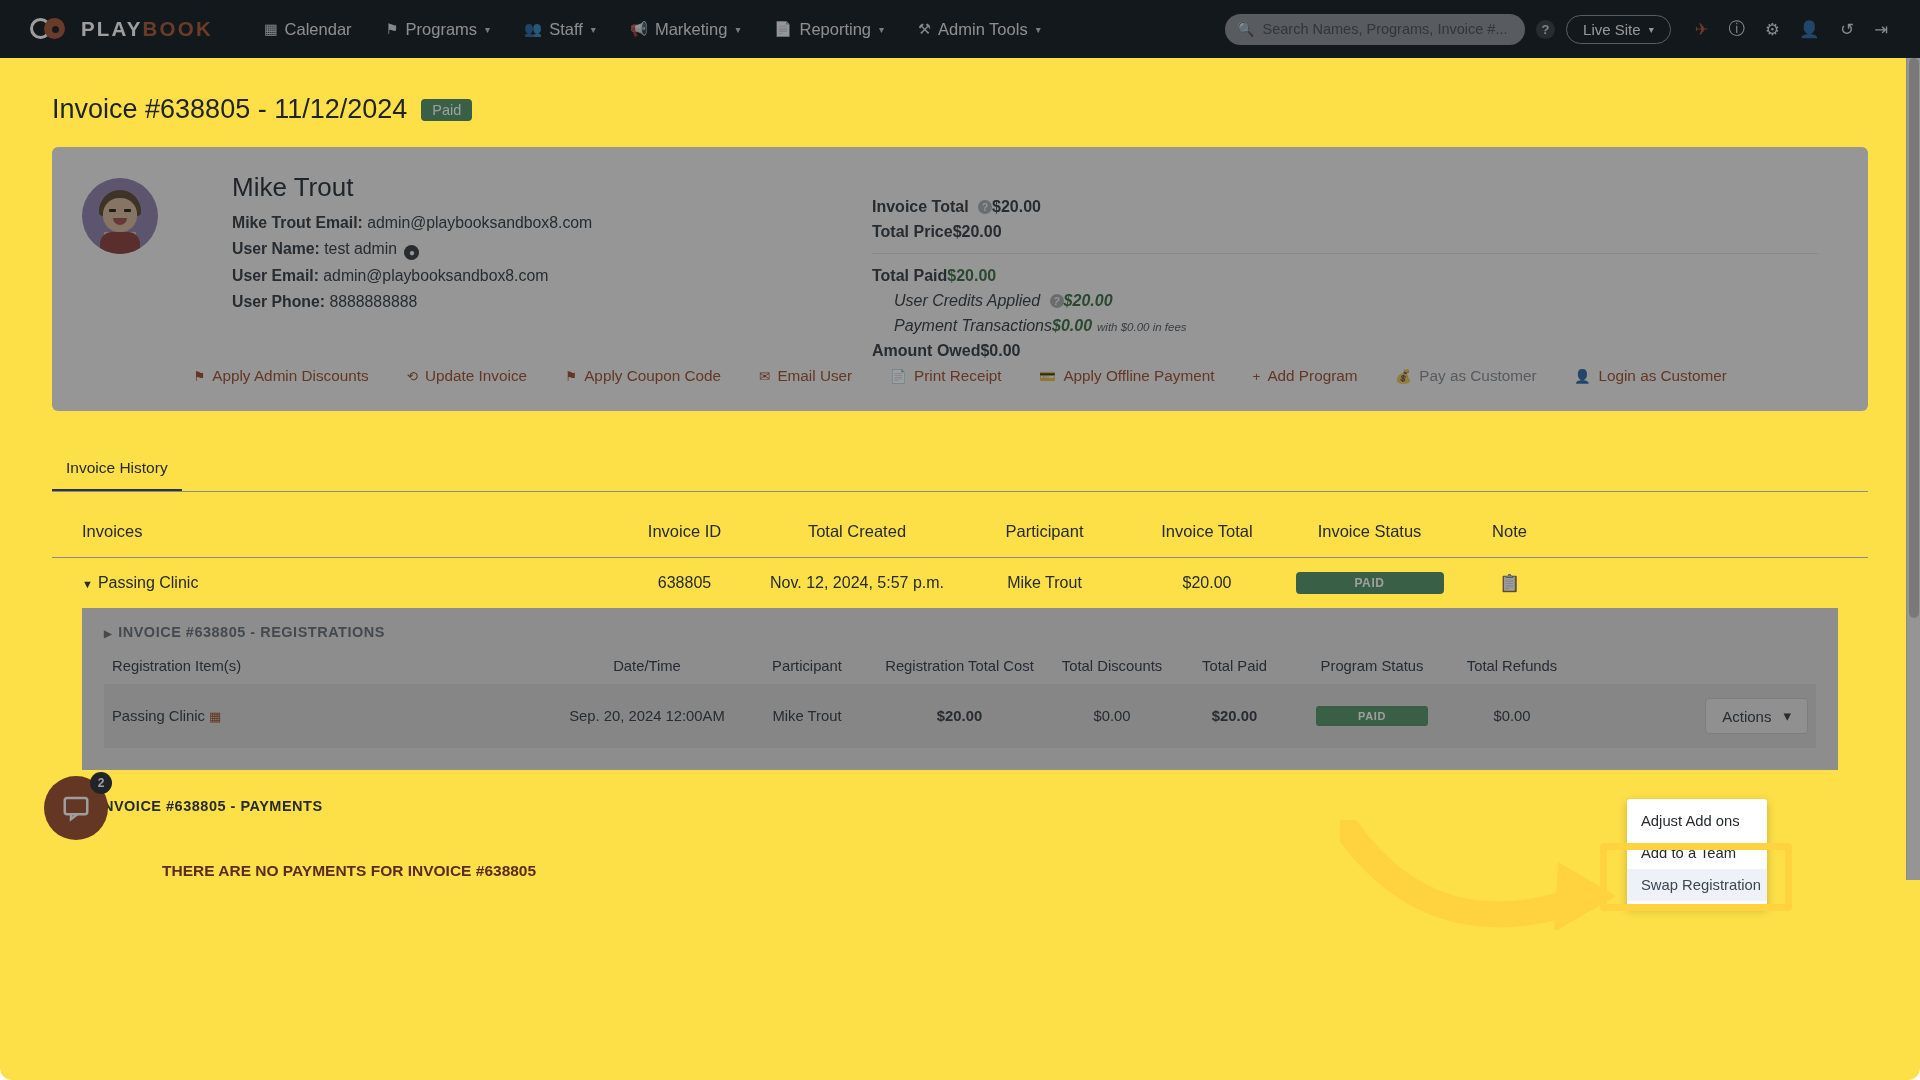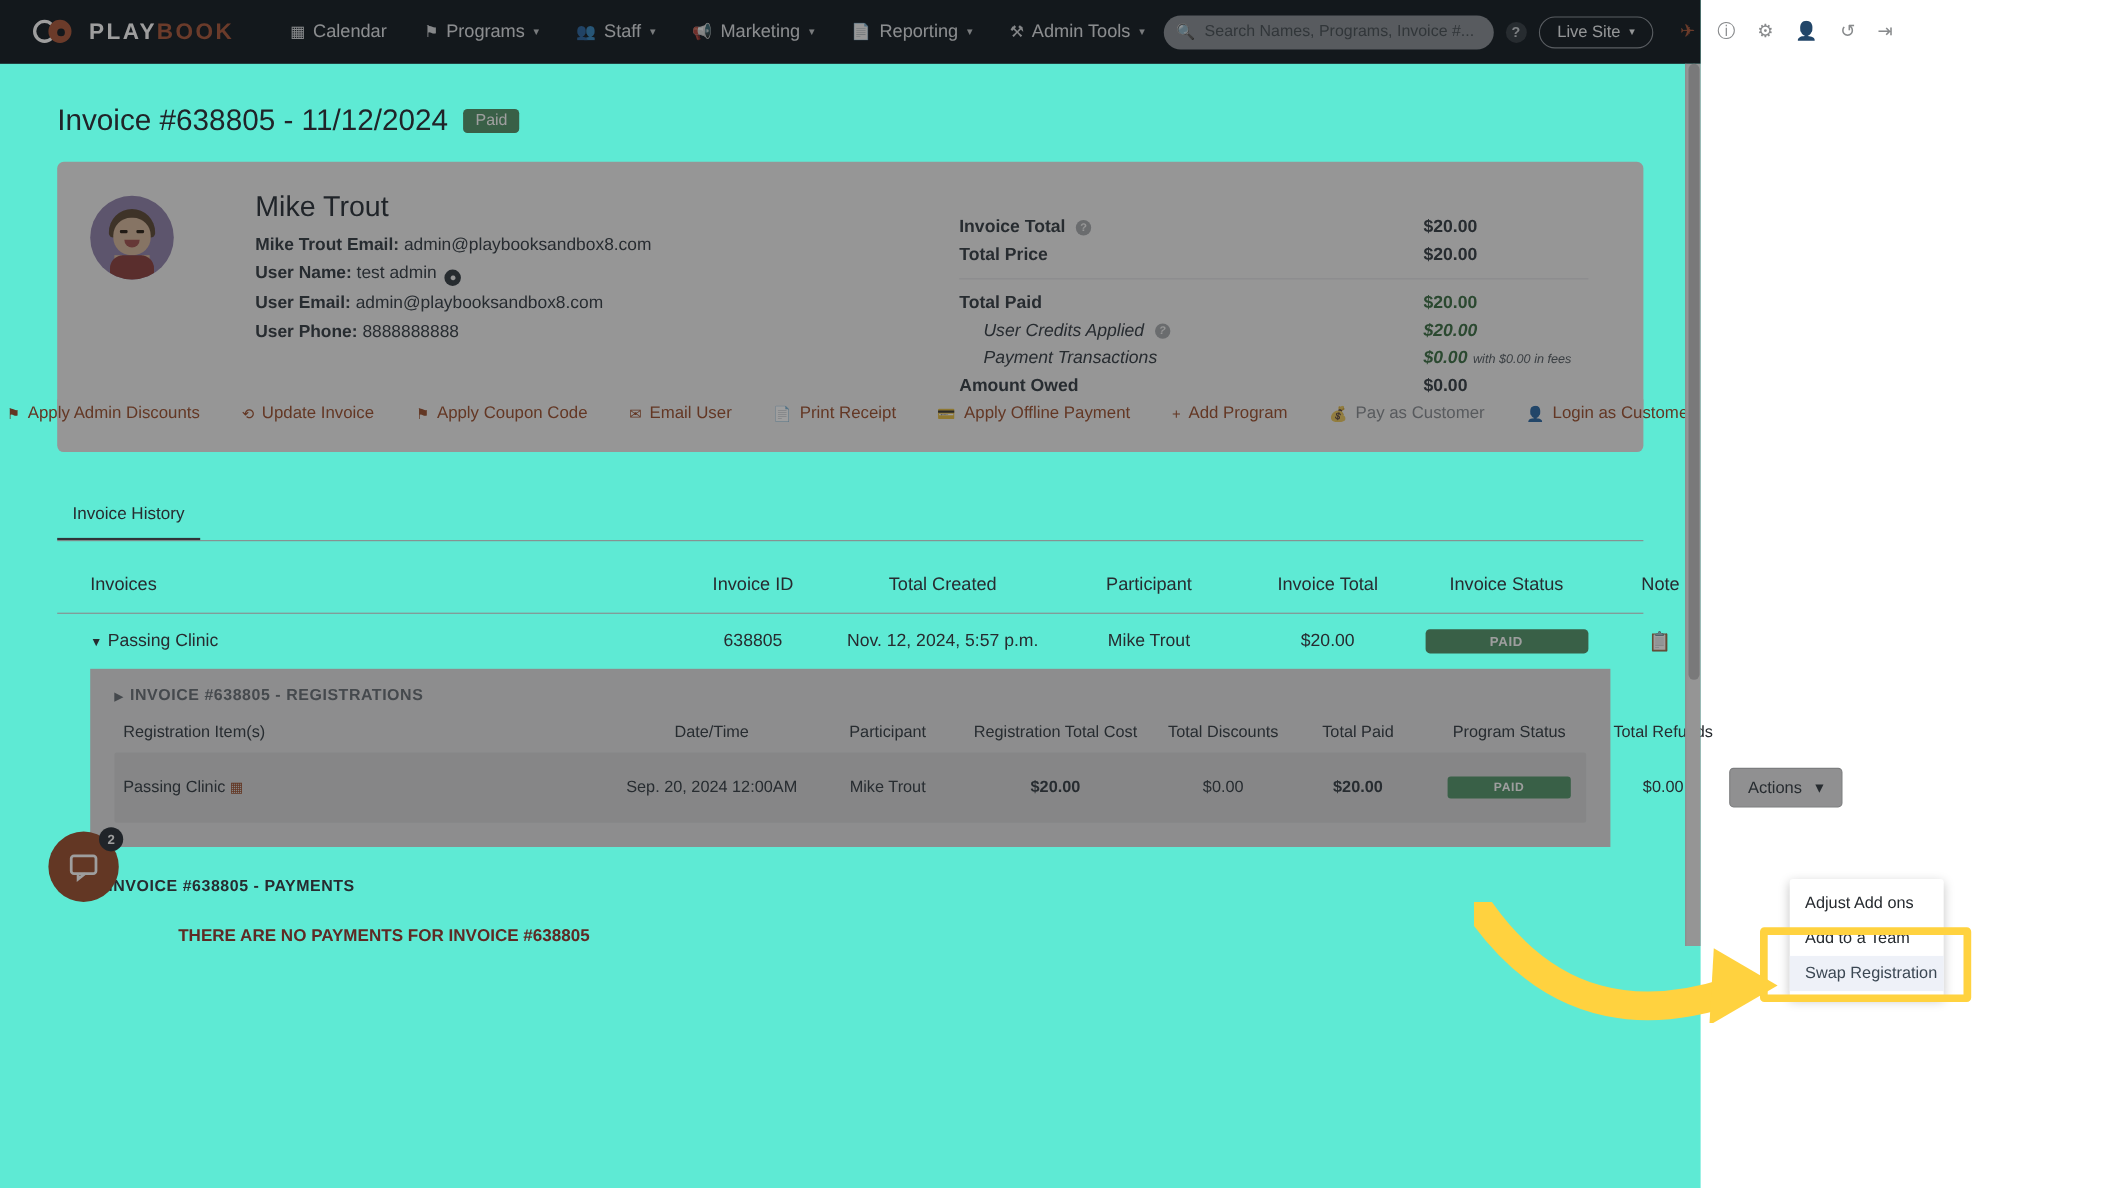--- a/index.html
+++ b/index.html
@@ -4,22 +4,23 @@
 <style>
   * { box-sizing: border-box; margin: 0; padding: 0; }
   html, body {
     width: 1920px; height: 1080px;
     font-family: "Liberation Sans", sans-serif;
     background: #ffffff;
     overflow: hidden;
   }
   #app {
     position: relative;
-    width: 1546px; height: 1080px;
-    background: #5eead4;
+    width: 1920px; height: 1080px;
+    background: #fde047;
+    border-radius: 12px;
   }
   
   .dim { filter: brightness(0.62) saturate(0.62); }
 
   
   .navbar {
     height: 58px;
     background: #1b2733;
     display: flex;
     align-items: center;
@@ -126,21 +127,21 @@
   .info-line b { font-weight: 700; }
   .mini-user {
     display:inline-flex; align-items:center; justify-content:center;
     width: 15px; height: 15px; border-radius: 50%;
     background: #3b4753; color: #f2f2f3; font-size: 10px;
     vertical-align: -2px; margin-left: 3px;
   }
 
   .totals-col { flex: 1; padding-top: 22px; padding-right: 20px; }
   .trow {
-    display: flex; justify-content: space-between; align-items: baseline;
+    display: flex; align-items: baseline;
     font-size: 16px; color: #3b4753; padding: 3.5px 0;
   }
   .trow.bold { font-weight: 700; }
   .trow.indent .tlabel { padding-left: 22px; font-style: italic; font-weight: 400; }
   .trow.green .tval { color: #2f7d3e; }
   .trow.green.indent .tval { color: #2f7d3e; font-style: italic; font-weight: 700; }
   .tval { min-width: 150px; text-align: left; }
   .hdiv { border-top: 1px solid #dedfe1; margin: 9px 0 9px 0; }
   .qmark {
     display:inline-flex; align-items:center; justify-content:center;
@@ -250,21 +251,21 @@
   .reg-tag { color: #c4511f; font-size: 13px; margin-left: 4px; }
 
   
   .pay-block { margin: 28px 30px 0 30px; }
   .pay-title {
     font-size: 14.5px; color: #3b4753; letter-spacing: .5px; font-weight: 700;
   }
   .pay-title .tri { font-size: 10px; margin-right: 6px; }
   .pay-none {
     color: #c0392b; font-size: 15.5px; font-weight: 700;
-    margin-top: 28px; padding-left: 80px;
+    margin-top: 48px; padding-left: 80px;
   }
 
   
   .chat {
     position: absolute; left: 44px; bottom: 40px;
     width: 64px; height: 64px; border-radius: 50%;
     background: #c4511f; display: flex; align-items: center; justify-content: center;
     cursor: pointer;
   }
   .chat svg { width: 30px; height: 30px; }

